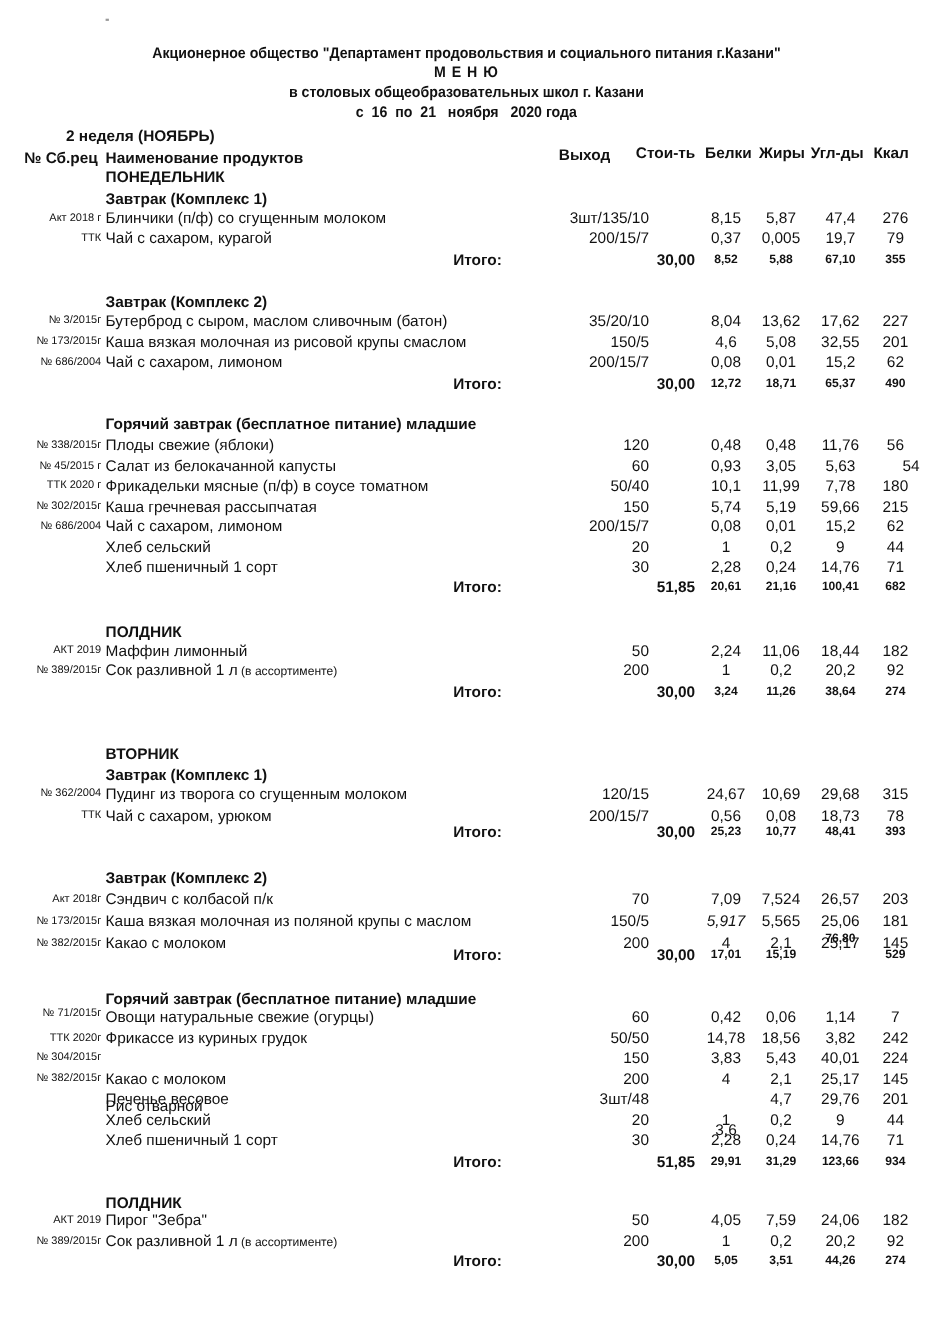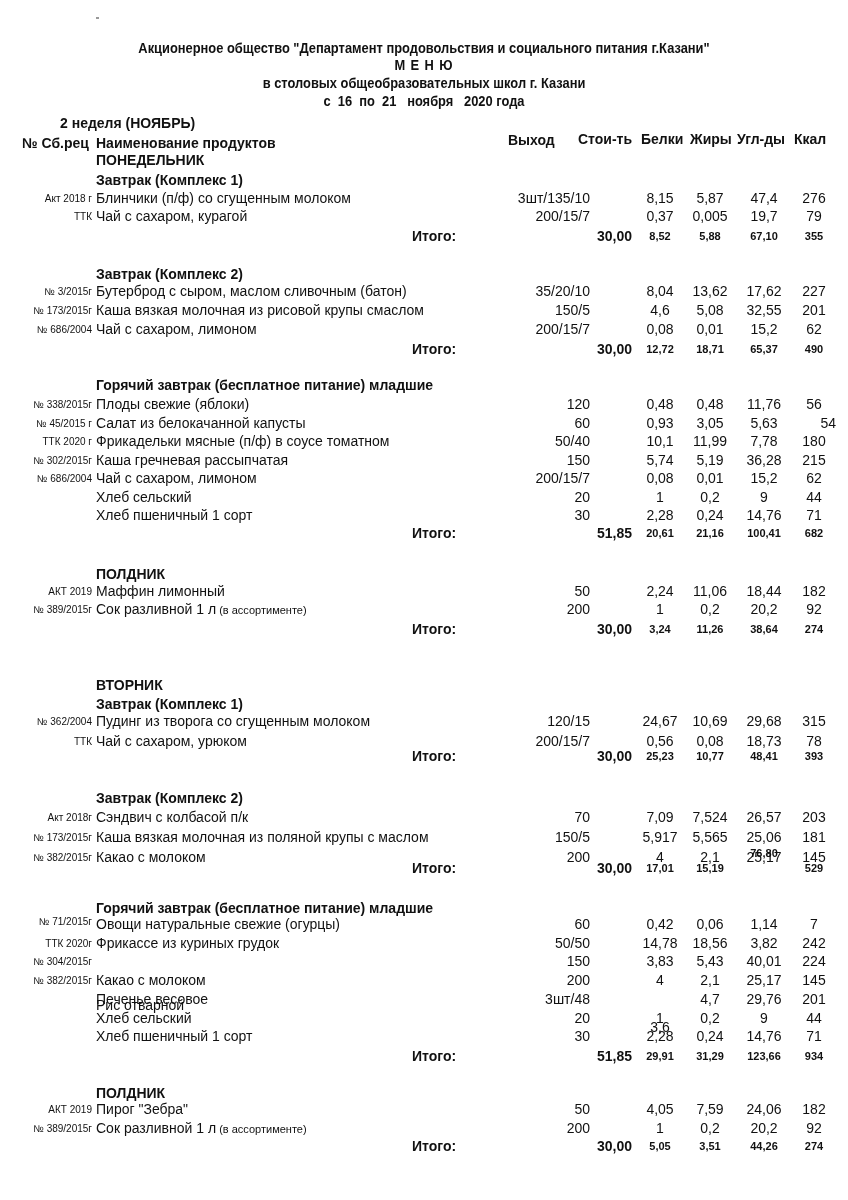--- a/index.html
+++ b/index.html
@@ -112,21 +112,21 @@
     <div class="num c-out" style="top: 433px;">50/40</div>
     <div class="num c-b" style="top: 433px;">10,1</div>
     <div class="num c-z" style="top: 433px;">11,99</div>
     <div class="num c-u" style="top: 433px;">7,78</div>
     <div class="num c-k" style="top: 433px;">180</div>
     <div class="code" style="top: 454.5px;">№ 302/2015г</div>
     <div class="name" style="top: 451.5px;">Каша гречневая рассыпчатая</div>
     <div class="num c-out" style="top: 451.5px;">150</div>
     <div class="num c-b" style="top: 451.5px;">5,74</div>
     <div class="num c-z" style="top: 451.5px;">5,19</div>
-    <div class="num c-u" style="top: 451.5px;">36,28</div>
+    <div class="num c-u" style="top: 451.5px;">59,66</div>
     <div class="num c-k" style="top: 451.5px;">215</div>
     <div class="code" style="top: 473px;">№ 686/2004</div>
     <div class="name" style="top: 470px;">Чай с сахаром, лимоном</div>
     <div class="num c-out" style="top: 470px;">200/15/7</div>
     <div class="num c-b" style="top: 470px;">0,08</div>
     <div class="num c-z" style="top: 470px;">0,01</div>
     <div class="num c-u" style="top: 470px;">15,2</div>
     <div class="num c-k" style="top: 470px;">62</div>
     <div class="name" style="top: 488.5px;">Хлеб сельский</div>
     <div class="num c-out" style="top: 488.5px;">20</div>
@@ -193,21 +193,21 @@
     <div class="code" style="top: 812px;">Акт 2018г</div>
     <div class="name" style="top: 809px;">Сэндвич с колбасой п/к</div>
     <div class="num c-out" style="top: 809px;">70</div>
     <div class="num c-b" style="top: 809px;">7,09</div>
     <div class="num c-z" style="top: 809px;">7,524</div>
     <div class="num c-u" style="top: 809px;">26,57</div>
     <div class="num c-k" style="top: 809px;">203</div>
     <div class="code" style="top: 832px;">№ 173/2015г</div>
     <div class="name" style="top: 829px;">Каша вязкая молочная из поляной крупы с маслом</div>
     <div class="num c-out" style="top: 829px;">150/5</div>
-    <div class="num c-b" style="top: 829px;">5,917</div>
+    <div class="num c-b" style="top: 829px; font-style: italic;">5,917</div>
     <div class="num c-z" style="top: 829px;">5,565</div>
     <div class="num c-u" style="top: 829px;">25,06</div>
     <div class="num c-k" style="top: 829px;">181</div>
     <div class="code" style="top: 852px;">№ 382/2015г</div>
     <div class="name" style="top: 849px;">Какао с молоком</div>
     <div class="num c-out" style="top: 849px;">200</div>
     <div class="num c-b" style="top: 849px;">4</div>
     <div class="num c-z" style="top: 849px;">2,1</div>
     <div class="num c-u" style="top: 849px;">25,17</div>
     <div class="num c-k" style="top: 849px;">145</div>

